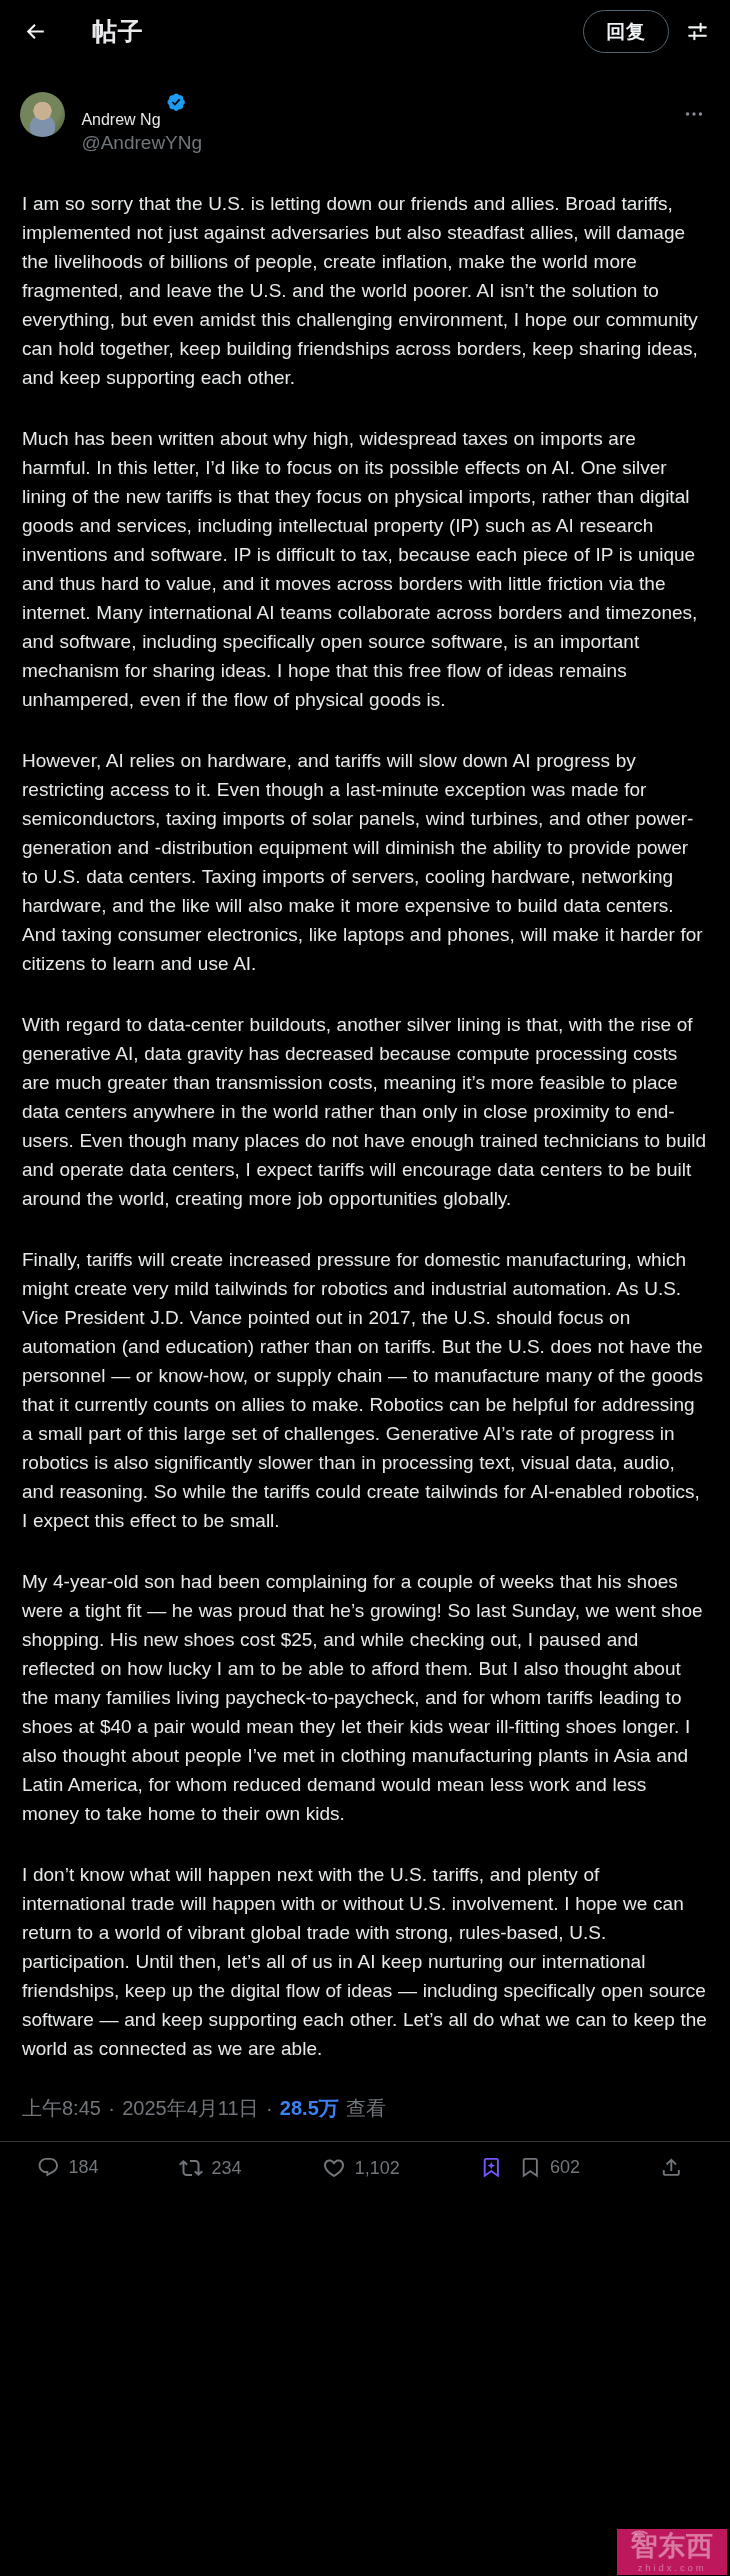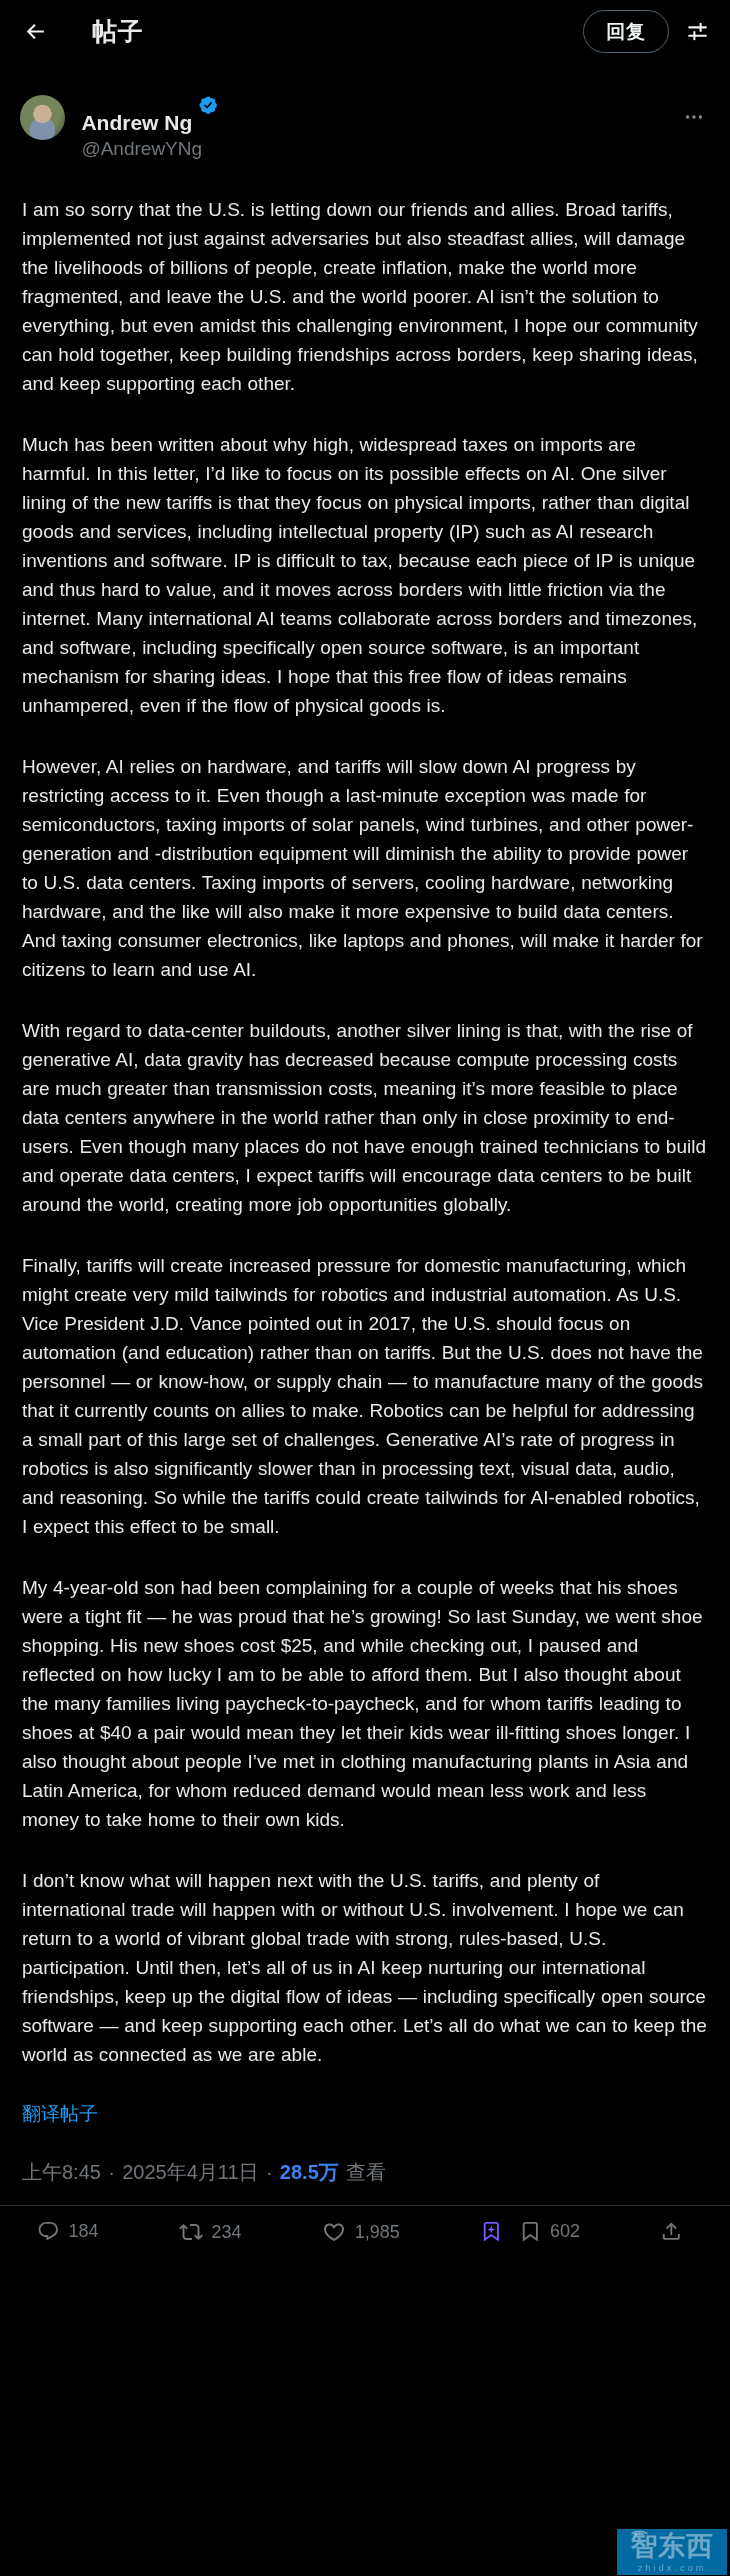--- a/index.html
+++ b/index.html
@@ -24,21 +24,21 @@
   .author { display:flex; align-items:center; padding:0 20.4px; margin-top:22px; }
   .avatar {
     width:45px; height:45px; border-radius:50%; flex:0 0 45px; cursor:pointer;
     background:
       radial-gradient(circle at 50% 42%, #c8b193 0 26%, rgba(0,0,0,0) 27%),
       radial-gradient(circle at 50% 78%, #7e93ab 0 30%, rgba(0,0,0,0) 31%),
       radial-gradient(circle at 30% 25%, #74855c 0 60%, #44512f 100%);
   }
   .author .who { margin-left:16px; display:flex; flex-direction:column; gap:2.9px; cursor:pointer; }
   .author .name-row { display:flex; align-items:center; gap:5.8px; }
-  .author .name { font-size:21px; font-weight:700;margin-top:36px; }
+  .author .name { font-size:16px; font-weight:400;margin-top:36px; }
   .author .handle { font-size:19px; color:#71767b; }
   .author .spacer { flex:1; }
   .more-btn { display:flex; align-items:center; cursor:pointer; padding:4.4px; }
   
   .post { padding:0 22px; margin-top:35px; }
   .post p {
     font-size:19px; line-height:29px; letter-spacing:0; color:#e7e9ea;
     margin-bottom:32px; word-spacing:0.4px;
   }
   .link-line { font-size:19px; line-height:29px; margin-top:5.8px; }
@@ -54,21 +54,21 @@
   .actions {
     display:flex; align-items:flex-start; justify-content:space-between;
     padding:14.6px 47px 0 37px; height:57px;
   }
   .act { display:flex; align-items:center; gap:8.8px; cursor:pointer; background:none; border:none; font-family:inherit; }
   .act .cnt { font-size:18px; color:#71767b; }
   .bm-pair { display:flex; align-items:center; gap:16px; }
   
   .watermark {
     position:absolute; right:2.9px; bottom:1.5px; width:110px; text-align:center;
-    background:#0369a1; padding:2.9px 1.5px 1.5px; user-select:none;
+    background:#be185d; padding:2.9px 1.5px 1.5px; user-select:none;
   }
   .wm-row { display:flex; align-items:flex-end; justify-content:center; gap:0.7px; }
   .wm-logo-text { font-size:27px; font-weight:800; color:rgba(255,255,255,0.42); letter-spacing:0.7px; line-height:29px; }
   .wm-arcs { position:absolute; top:-5.8px; left:10.2px; }
   .wm-domain { font-size:9.5px; color:rgba(255,255,255,0.38); letter-spacing:2.9px; margin-top:0.7px; }
   svg { display:block; }
 </style>
 </head>
 <body>
 
@@ -120,21 +120,20 @@
 
 <div class="post">
   <p>I am so sorry that the U.S. is letting down our friends and allies. Broad tariffs, implemented not just against adversaries but also steadfast allies, will damage the livelihoods of billions of people, create inflation, make the world more fragmented, and leave the U.S. and the world poorer. AI isn’t the solution to everything, but even amidst this challenging environment, I hope our community can hold together, keep building friendships across borders, keep sharing ideas, and keep supporting each other.</p>
   <p>Much has been written about why high, widespread taxes on imports are harmful. In this letter, I’d like to focus on its possible effects on AI. One silver lining of the new tariffs is that they focus on physical imports, rather than digital goods and services, including intellectual property (IP) such as AI research inventions and software. IP is difficult to tax, because each piece of IP is unique and thus hard to value, and it moves across borders with little friction via the internet. Many international AI teams collaborate across borders and timezones, and software, including specifically open source software, is an important mechanism for sharing ideas. I hope that this free flow of ideas remains unhampered, even if the flow of physical goods is.</p>
   <p>However, AI relies on hardware, and tariffs will slow down AI progress by restricting access to it. Even though a last-minute exception was made for semiconductors, taxing imports of solar panels, wind turbines, and other power-generation and -distribution equipment will diminish the ability to provide power to U.S. data centers. Taxing imports of servers, cooling hardware, networking hardware, and the like will also make it more expensive to build data centers. And taxing consumer electronics, like laptops and phones, will make it harder for citizens to learn and use AI.</p>
   <p>With regard to data-center buildouts, another silver lining is that, with the rise of generative AI, data gravity has decreased because compute processing costs are much greater than transmission costs, meaning it’s more feasible to place data centers anywhere in the world rather than only in close proximity to end-users. Even though many places do not have enough trained technicians to build and operate data centers, I expect tariffs will encourage data centers to be built around the world, creating more job opportunities globally.</p>
   <p>Finally, tariffs will create increased pressure for domestic manufacturing, which might create very mild tailwinds for robotics and industrial automation. As U.S. Vice President J.D. Vance pointed out in 2017, the U.S. should focus on automation (and education) rather than on tariffs. But the U.S. does not have the personnel — or know-how, or supply chain — to manufacture many of the goods that it currently counts on allies to make. Robotics can be helpful for addressing a small part of this large set of challenges. Generative AI’s rate of progress in robotics is also significantly slower than in processing text, visual data, audio, and reasoning. So while the tariffs could create tailwinds for AI-enabled robotics, I expect this effect to be small.</p>
   <p>My 4-year-old son had been complaining for a couple of weeks that his shoes were a tight fit — he was proud that he’s growing! So last Sunday, we went shoe shopping. His new shoes cost $25, and while checking out, I paused and reflected on how lucky I am to be able to afford them. But I also thought about the many families living paycheck-to-paycheck, and for whom tariffs leading to shoes at $40 a pair would mean they let their kids wear ill-fitting shoes longer. I also thought about people I’ve met in clothing manufacturing plants in Asia and Latin America, for whom reduced demand would mean less work and less money to take home to their own kids.</p>
   <p>I don’t know what will happen next with the U.S. tariffs, and plenty of international trade will happen with or without U.S. involvement. I hope we can return to a world of vibrant global trade with strong, rules-based, U.S. participation. Until then, let’s all of us in AI keep nurturing our international friendships, keep up the digital flow of ideas — including specifically open source software — and keep supporting each other. Let’s all do what we can to keep the world as connected as we are able.</p>
 
-  <div class="translate"><a href="#">翻译帖子</a></div>
 </div>
 
 <div class="meta">
   <span>上午8:45</span>
   <span class="dot">·</span>
   <span>2025年4月11日</span>
   <span class="dot">·</span>
   <span class="views">28.5万</span>
   <span class="views-label">查看</span>
 </div>
@@ -159,21 +158,21 @@
     </span>
     <span class="cnt">234</span>
   </button>
 
   <button class="act">
     <span>
       <svg width="24" height="24" viewBox="0 0 24 24">
           <path fill="#71767b" d="M16.697 5.5c-1.222-.06-2.679.51-3.89 2.16l-.805 1.09-.806-1.09C9.984 6.01 8.526 5.44 7.304 5.5c-1.243.07-2.349.78-2.91 1.91-.552 1.12-.633 2.78.479 4.82 1.074 1.97 3.257 4.27 7.129 6.61 3.87-2.34 6.052-4.64 7.126-6.61 1.111-2.04 1.03-3.7.477-4.82-.561-1.13-1.666-1.84-2.908-1.91zm4.187 7.69c-1.351 2.48-4.001 5.12-8.379 7.67l-.503.3-.504-.3c-4.379-2.55-7.029-5.19-8.382-7.67-1.36-2.5-1.41-4.86-.514-6.67.887-1.79 2.647-2.91 4.601-3.01 1.651-.09 3.368.56 4.798 2.01 1.429-1.45 3.146-2.1 4.796-2.01 1.954.1 3.714 1.22 4.601 3.01.896 1.81.846 4.17-.514 6.67z"></path>
         </svg>
     </span>
-    <span class="cnt">1,985</span>
+    <span class="cnt">1,102</span>
   </button>
 
   <div class="bm-pair">
     <button class="act">
       <span>
         <svg width="22.6" height="22.6" viewBox="0 0 24 24">
           <path fill="#7856ff" d="M4 4.5C4 3.12 5.119 2 6.5 2h11C18.881 2 20 3.12 20 4.5v18.44l-8-5.71-8 5.71V4.5zM6.5 4c-.276 0-.5.22-.5.5v14.56l6-4.29 6 4.29V4.5c0-.28-.224-.5-.5-.5h-11z"></path>
           <path fill="#7856ff" d="M12 6.2l1.15 2.85L16 10.2l-2.85 1.15L12 14.2l-1.15-2.85L8 10.2l2.85-1.15L12 6.2z"></path>
         </svg>
       </span>

